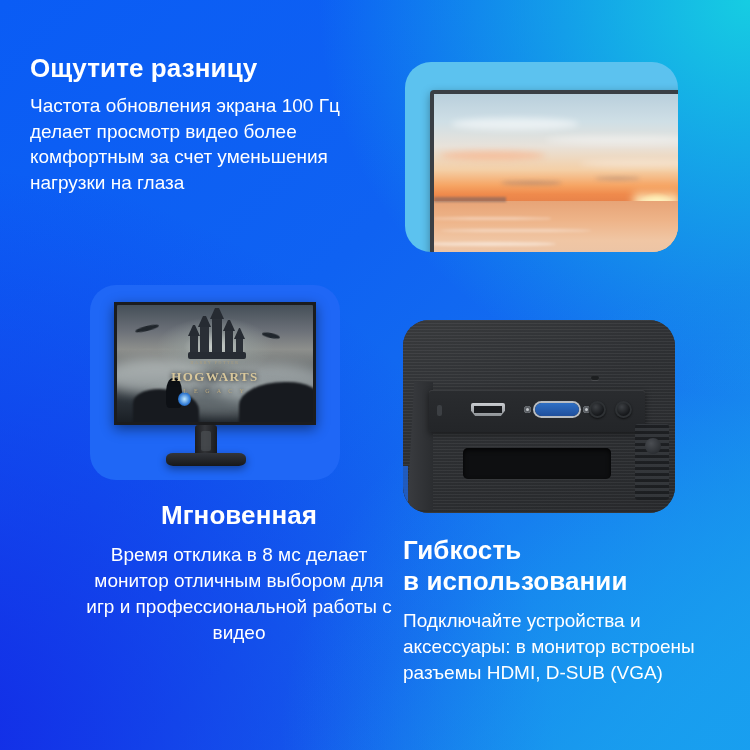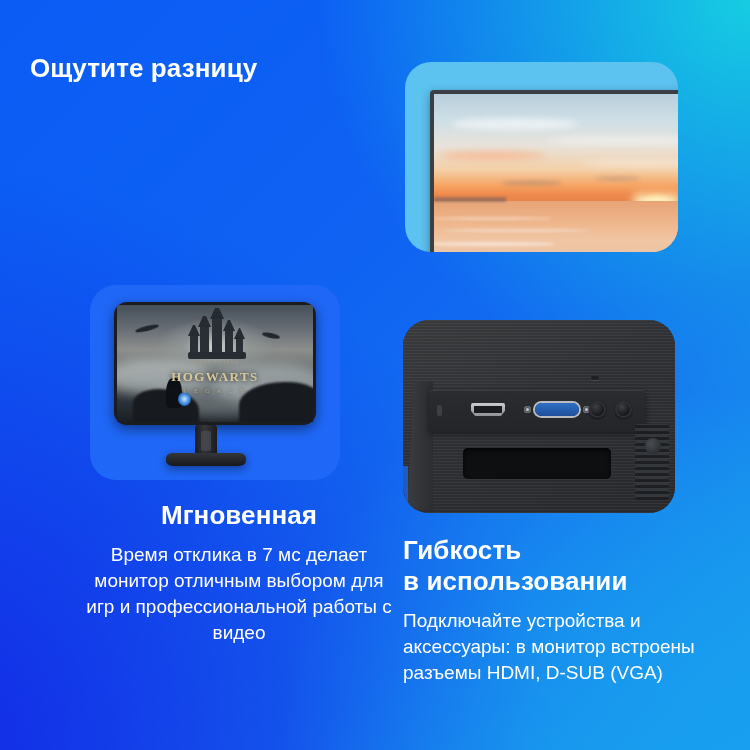--- a/index.html
+++ b/index.html
@@ -56,21 +56,21 @@
   }
   .wave{position:absolute;background:rgba(255,255,255,.38);border-radius:50%;filter:blur(1.5px);}
   .w1{left:0;top:24%;width:42%;height:4%;}
   .w2{left:2%;top:42%;width:55%;height:5%;}
   .w3{left:-4%;top:62%;width:48%;height:6%;background:rgba(255,255,255,.5);}
   #land{position:absolute;left:0;top:59.5%;width:26%;height:3%;background:rgba(110,95,100,.55);filter:blur(1px);}
 
   
   #card-hogwarts{left:90px;top:285px;width:250px;height:195px;background:#1f67f6;}
   #hog-monitor{position:absolute;left:24px;top:17px;width:202px;height:123px;
-    background:#1b1c1e;border-radius:13px;padding:3px;box-sizing:border-box;
+    background:#1b1c1e;border-radius:0;padding:3px;box-sizing:border-box;
     box-shadow:0 4px 12px rgba(0,0,0,.45);}
   #hog-screen{position:relative;width:100%;height:100%;border-radius:1px;overflow:hidden;
     background:
       radial-gradient(40% 34% at 50% 36%, #cdd3cf 0%, rgba(150,160,158,.55) 40%, rgba(40,48,55,0) 75%),
       linear-gradient(#454f58 0%, #6b7078 22%, #8d8f8c 38%, #5e6468 60%, #2b3239 82%, #1a1f25 100%);}
   .hgcloud{position:absolute;border-radius:50%;filter:blur(6px);}
   .hg1{left:-8%;top:46%;width:56%;height:30%;background:rgba(215,222,220,.55);}
   .hg2{left:48%;top:50%;width:60%;height:34%;background:rgba(205,214,213,.5);}
   .hg3{left:18%;top:66%;width:70%;height:30%;background:rgba(190,200,200,.38);}
   #castle{position:absolute;left:36%;top:10%;width:30%;height:34%;}
@@ -241,25 +241,26 @@
       <div class="jack" id="jack1"></div>
       <div class="jack" id="jack2"></div>
     </div>
     <div id="cutout"></div>
     <div id="right-vent"></div>
     <div id="right-knob"></div>
   </div>
 
   <div class="block" id="txt-top">
     <div class="h">Ощутите разницу</div>
+    <div class="p">Частота обновления экрана 100 Гц делает просмотр видео более комфортным за счет уменьшения нагрузки на глаза</div>
   </div>
 
   <div class="block" id="txt-left">
     <div class="h">Мгновенная</div>
-    <div class="p">Время отклика в 7 мс делает монитор отличным выбором для игр и профессиональной работы с видео</div>
+    <div class="p">Время отклика в 8 мс делает монитор отличным выбором для игр и профессиональной работы с видео</div>
   </div>
 
   <div class="block" id="txt-right">
     <div class="h">Гибкость</div>
     <div class="h">в использовании</div>
     <div class="p">Подключайте устройства и аксессуары: в монитор встроены разъемы HDMI, D-SUB (VGA)</div>
   </div>
 
 </div>
 

